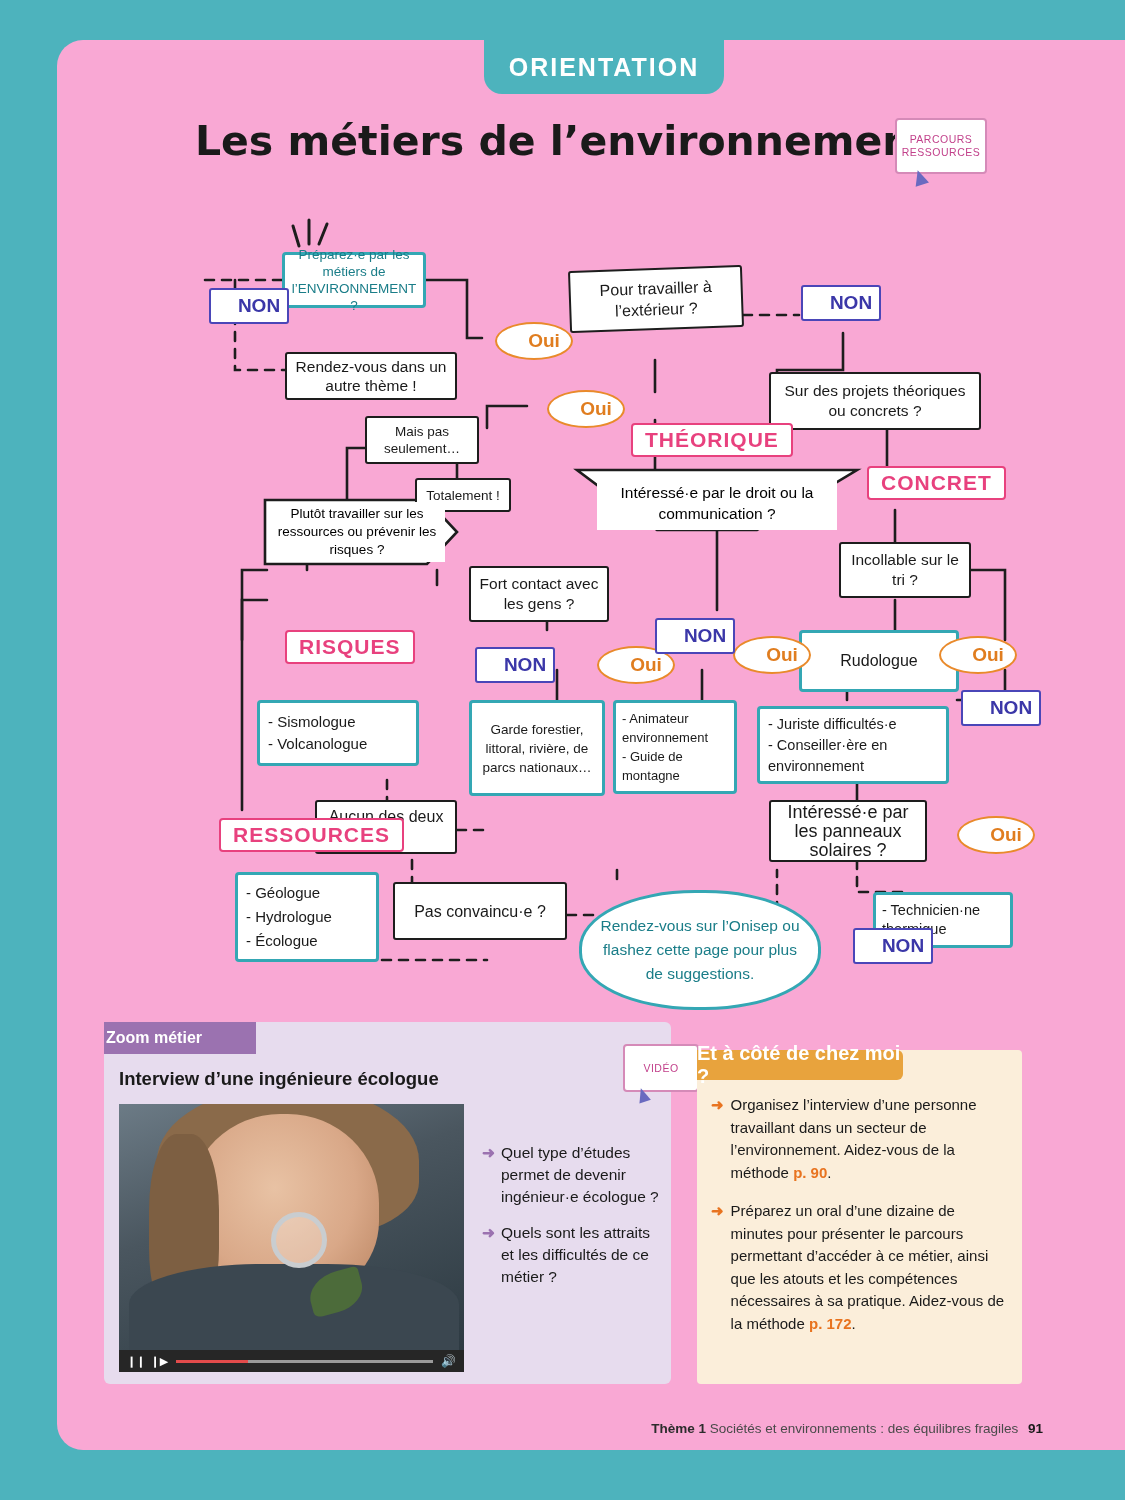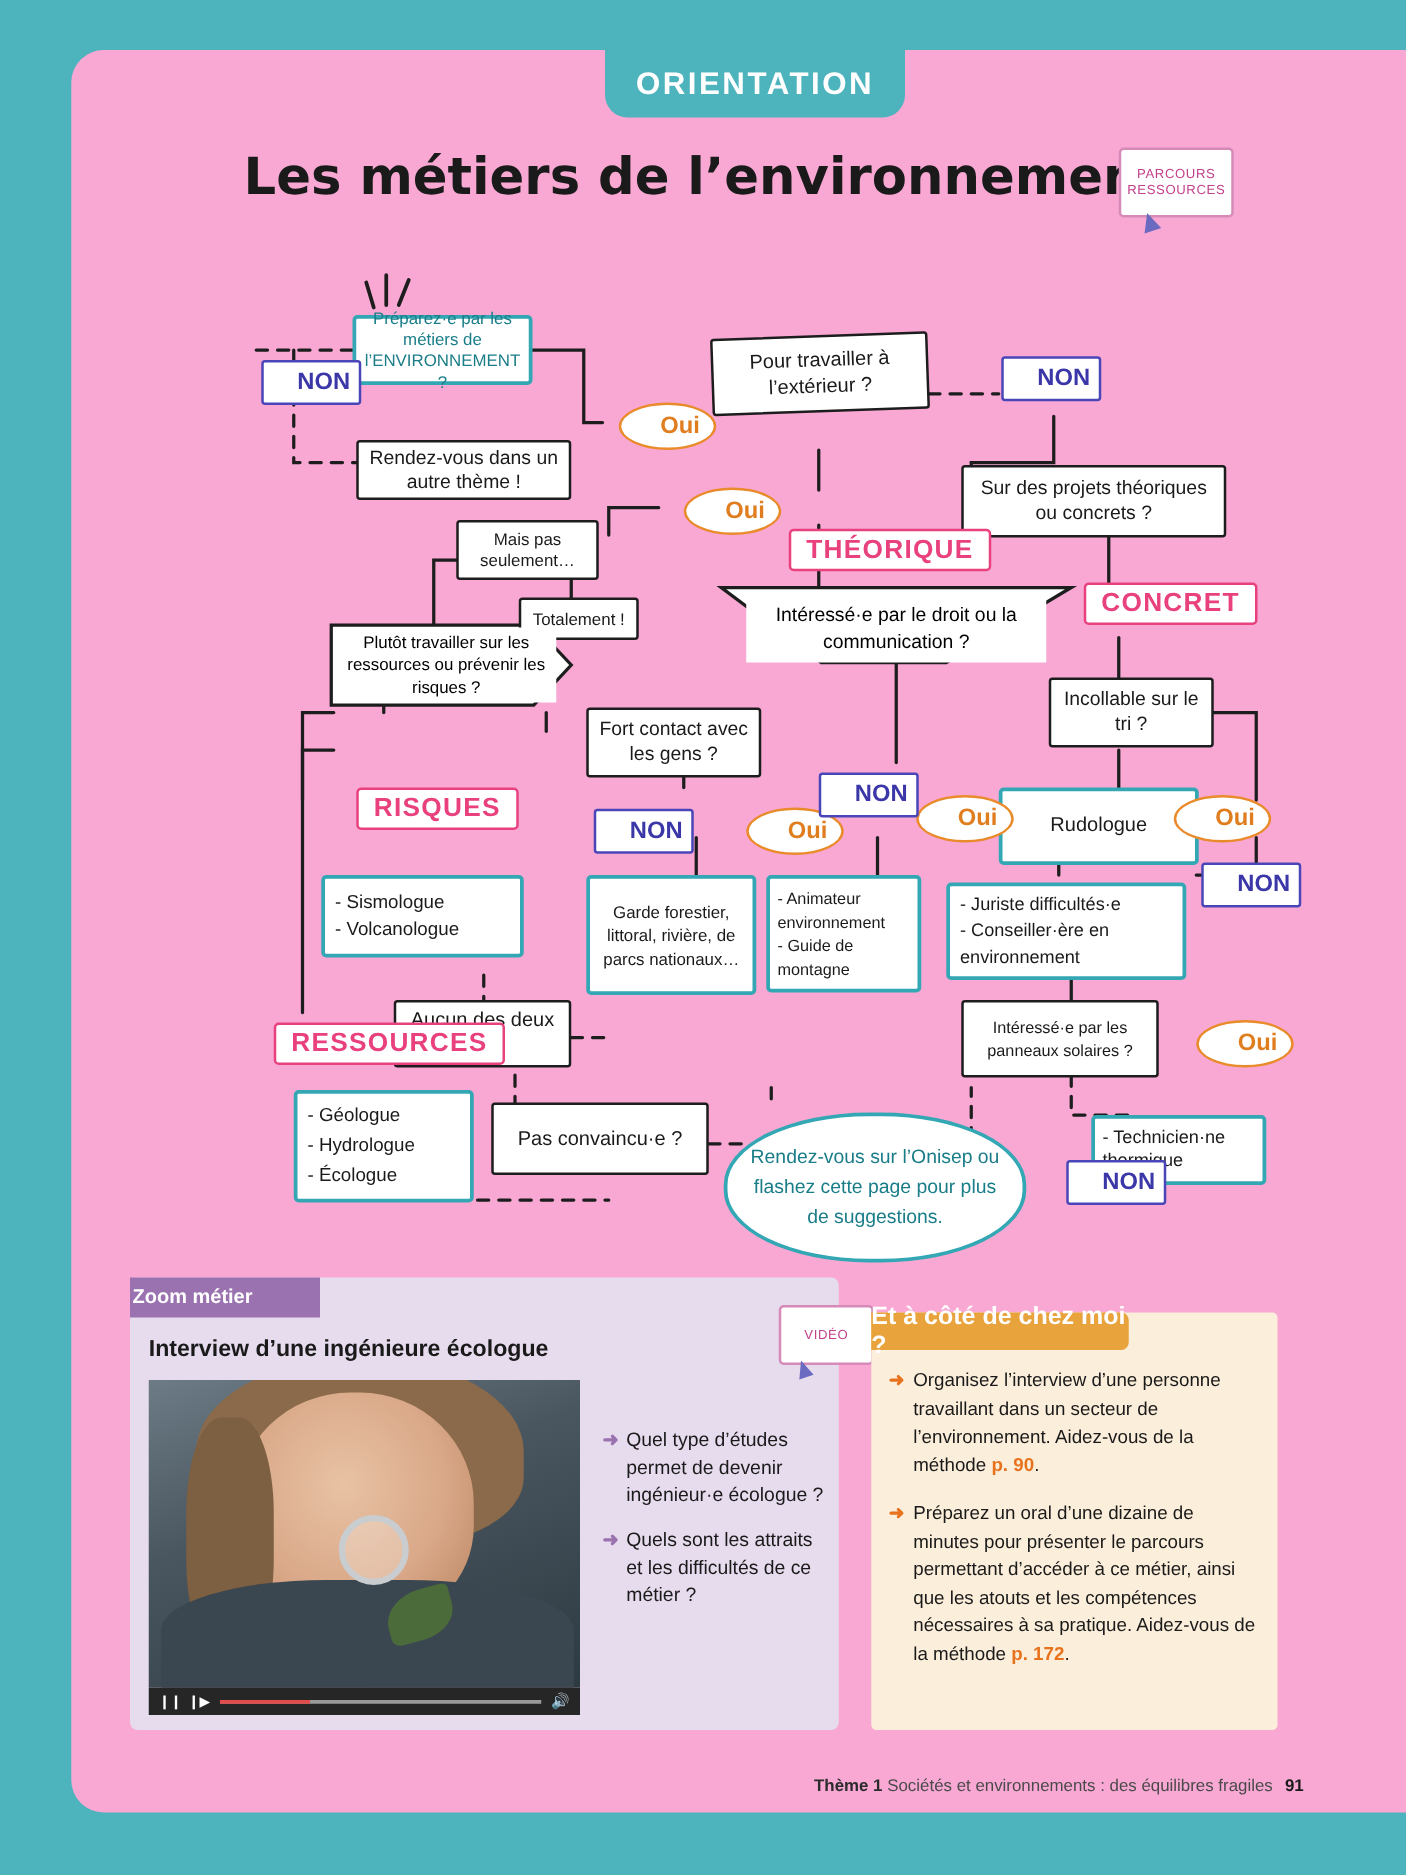--- a/index.html
+++ b/index.html
@@ -280,21 +280,21 @@
 - Conseiller·ère en environnement</div>
 
     <div class="node n-teal-dark" style="left:178px;top:702px;width:144px;height:90px;font-size:15px;line-height:24px;padding:20px 8px;justify-content:flex-start;text-align:left;white-space:pre-line;">- Géologue
 - Hydrologue
 - Écologue</div>
 
     <div class="node n-dark" style="left:258px;top:630px;width:142px;height:54px;font-size:16px;line-height:20px;padding:3px 5px;">Aucun des deux ?</div>
 
     <div class="node n-dark" style="left:336px;top:712px;width:174px;height:58px;font-size:16px;line-height:21px;padding:3px 5px;">Pas convaincu·e ?</div>
 
-    <div class="node n-dark" style="left:712px;top:630px;width:158px;height:62px;font-size:13px;line-height:19px;padding:3px 5px;">Intéressé·e par les panneaux solaires ?</div>
+    <div class="node n-dark" style="left:712px;top:630px;width:158px;height:62px;font-size:18px;line-height:19px;padding:3px 5px;">Intéressé·e par les panneaux solaires ?</div>
 
     <div class="node n-teal-dark" style="left:816px;top:722px;width:140px;height:56px;font-size:14.5px;line-height:19px;padding:3px 6px;justify-content:flex-start;text-align:left;white-space:pre-line;">- Technicien·ne thermique</div>
 
     <div class="bubble-teal" style="left:522px;top:720px;width:242px;height:120px;padding:10px 18px;box-sizing:border-box;">Rendez-vous sur l’Onisep ou flashez cette page pour plus de suggestions.</div>
 
     <div class="lbl lbl-oui" style="left:438px;top:152px;">Oui</div>
     <div class="lbl lbl-oui" style="left:490px;top:220px;">Oui</div>
     <div class="lbl lbl-oui" style="left:540px;top:476px;">Oui</div>
     <div class="lbl lbl-oui" style="left:676px;top:466px;">Oui</div>
     <div class="lbl lbl-oui" style="left:882px;top:466px;">Oui</div>

